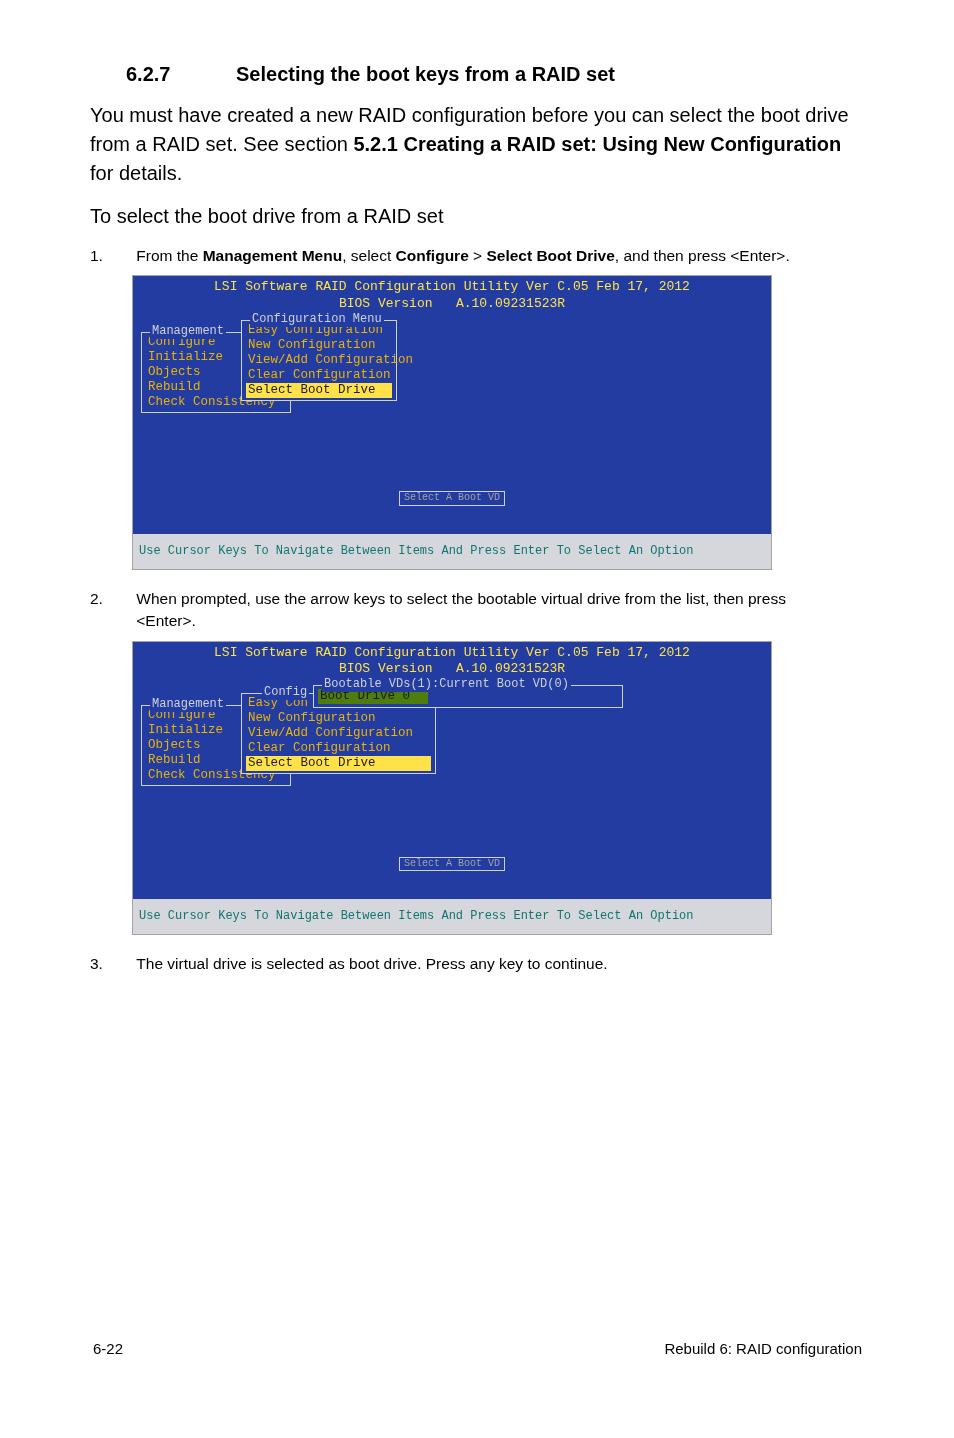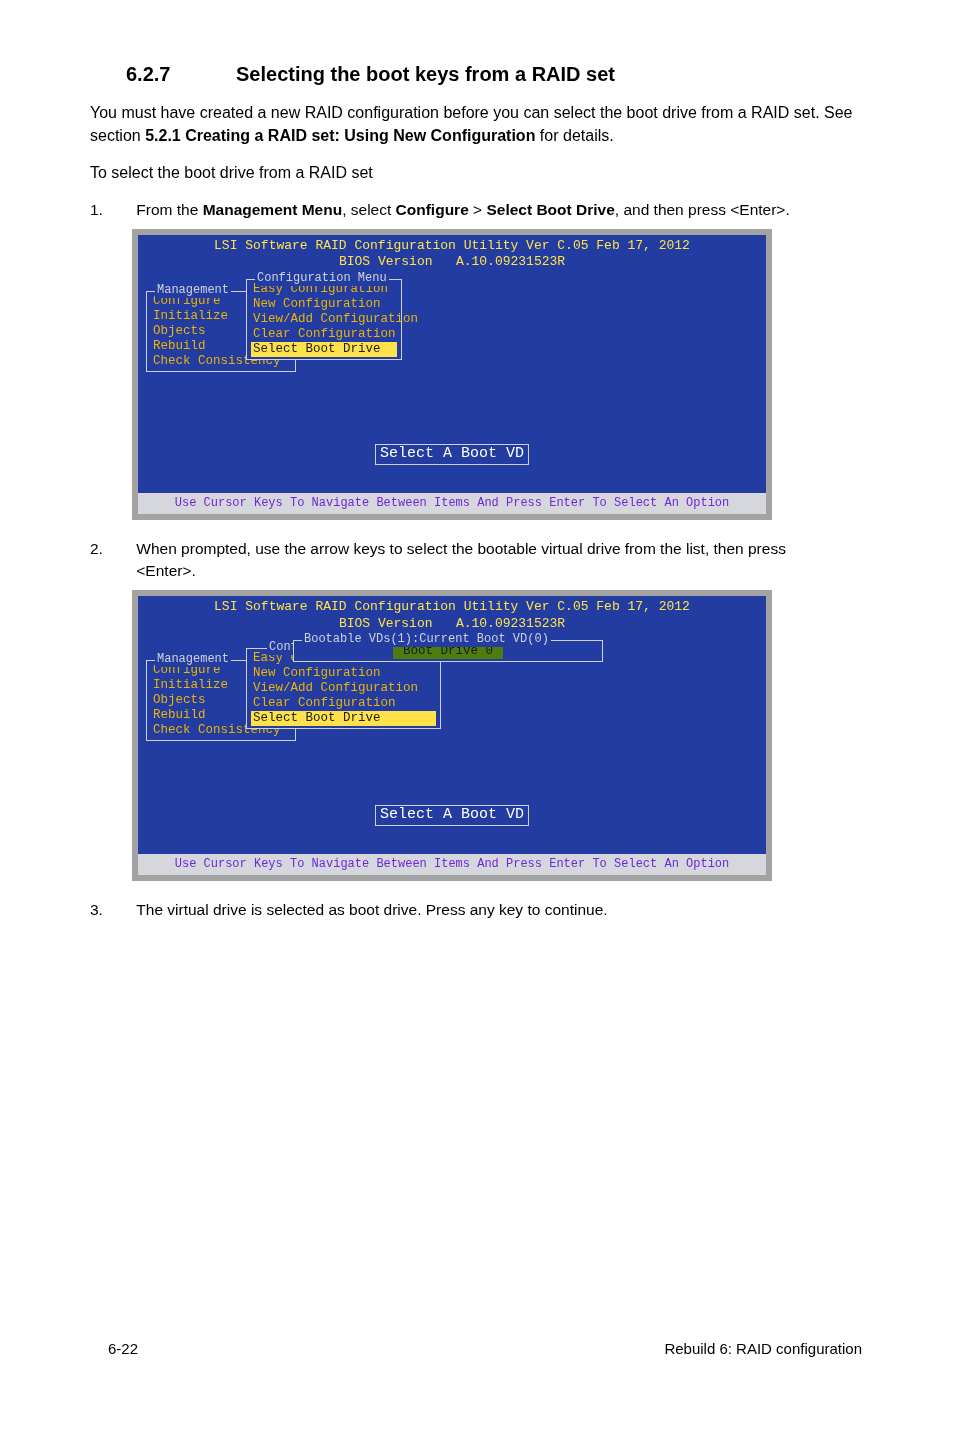--- a/index.html
+++ b/index.html
@@ -12,35 +12,35 @@
     margin: 0 auto;
     padding: 60px 90px 80px 90px;
     line-height: 1.45;
   }
   h2.section-title {
     font-size: 20px;
     font-weight: bold;
     margin-bottom: 12px;
   }
   h2.section-title .num { display: inline-block; width: 110px; margin-left: 36px; }
-  p.para { margin-bottom: 14px; font-size: 16px; }
+  p.para { margin-bottom: 14px; font-size: 20px; }
   .bold { font-weight: bold; }
   ol.steps { list-style: none; margin-top: 6px; }
   ol.steps > li { margin-bottom: 18px; font-size: 15.5px; }
   ol.steps > li .stepnum { display: inline-block; width: 42px; vertical-align: top; }
   ol.steps > li .steptxt { display: inline-block; width: 700px; vertical-align: top; }
   .bios {
     width: 640px;
     margin: 8px 0 14px 42px;
     background: #233ca1;
     font-family: "Courier New", monospace;
     font-size: 13px;
     color: #d7dbe8;
     line-height: 1.25;
-    border: 6px solid #a3a3a3;
+    border: 1px solid #a3a3a3;
     position: relative;
   }
   .bios-header {
     color: #ffe24a;
     text-align: center;
     padding: 3px 4px 2px;
     white-space: pre;
   }
   .bios-body {
     position: relative;
@@ -65,35 +65,34 @@
   }
   .menuitem { white-space: nowrap; color: #eab308; font-size: 12.5px; line-height: 1.2; padding: 0 2px; }
   .hl { background: #ffe24a; color: #1c1c1c; }
   .bios-bottombox {
     position: absolute;
     bottom: 28px;
     left: 50%;
     transform: translateX(-50%);
     border: 1px solid #cfd2da;
     padding: 0 4px;
-    color: #ffffff;
-    font-size: 15px;
+    color: #a3a3a3;
+    font-size: 10px;
   }
   .bios-help {
     background: #d6d7dd;
-    color: #6d28d9;
-    padding: 3px 6px;
+    color: #0f766e;
+    padding: 10px 6px;
     font-size: 12px;
     white-space: nowrap;
-    text-align: center;
   }
   .footer-row {
     position: absolute;
     bottom: 18px;
-    left: 16px;
+    left: 1px;
     right: 0;
     display: flex;
     justify-content: space-between;
     font-size: 15px;
     padding: 0 2px;
   }
   .page-wrap { position: relative; min-height: 1318px; }
 </style>
 </head>
 <body>
@@ -166,21 +165,21 @@
 
         <div class="menubox" style="top:14px; left:108px; width:195px;">
           <span class="title" style="left:20px;">Config</span>
           <div class="menuitem">Easy Con</div>
           <div class="menuitem">New Configuration</div>
           <div class="menuitem">View/Add Configuration</div>
           <div class="menuitem">Clear Configuration</div>
           <div class="menuitem hl">Select Boot Drive</div>
         </div>
 
-        <div class="menubox" style="top:6px; left:155px; width:310px;text-align:center;">
+        <div class="menubox" style="top:6px; left:180px; width:310px;">
           <span class="title">Bootable VDs(1):Current Boot VD(0)</span>
           <div class="menuitem hl" style="background:#4d7c0f;color:#1c1c1c;display:inline-block;min-width:110px;">Boot Drive 0</div>
         </div>
 
         <div class="bios-bottombox">Select A Boot VD</div>
       </div>
       <div class="bios-help">Use Cursor Keys To Navigate Between Items And Press Enter To Select An Option</div>
     </div>
   </li>
 

